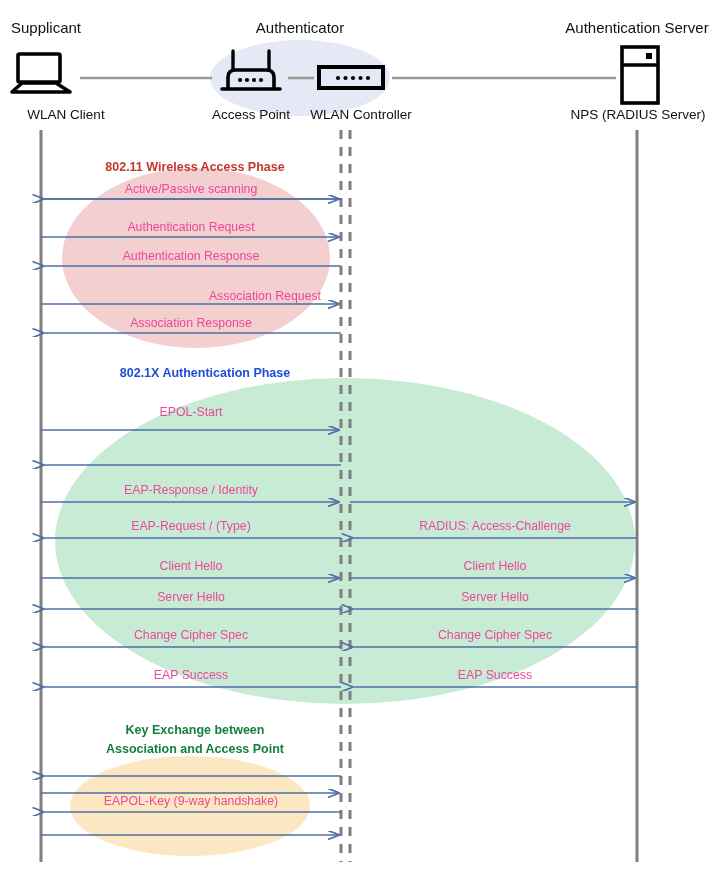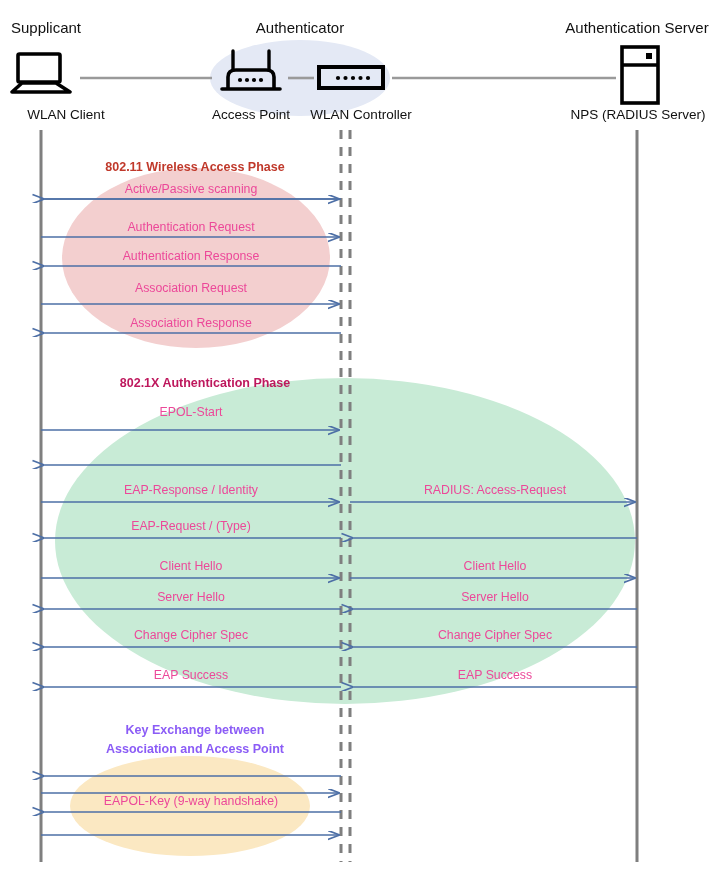--- a/index.html
+++ b/index.html
@@ -129,42 +129,42 @@
   <div class="hdr-title" style="left:222px;top:19px;width:156px;">Authenticator</div>
   <div class="hdr-title" style="left:528px;top:19px;width:218px;">Authentication Server</div>
 
   <div class="node-label" style="left:0px;top:107px;width:104px;padding-left:14px;">WLAN Client</div>
   <div class="node-label" style="left:194px;top:107px;width:114px;">Access Point</div>
   <div class="node-label" style="left:293px;top:107px;width:136px;">WLAN Controller</div>
   <div class="node-label" style="left:540px;top:107px;width:196px;">NPS (RADIUS Server)</div>
 
   <div class="phase-label" style="left:60px;top:146px;width:270px;color:#C0392B;margin-top:12px;">802.11 Wireless Access Phase</div>
 
-  <div class="phase-label" style="left:70px;top:374px;width:270px;color:#be185d;">802.1X Authentication Phase</div>
+  <div class="phase-label" style="left:70px;top:364px;width:270px;color:#1d4ed8;">802.1X Authentication Phase</div>
 
-  <div style="position:absolute;left:70px;top:721px;width:250px;text-align:center;font-size:12.5px;font-weight:600;color:#8b5cf6;line-height:19px;">
+  <div style="position:absolute;left:70px;top:721px;width:250px;text-align:center;font-size:12.5px;font-weight:600;color:#15803d;line-height:19px;">
     <div>Key Exchange between</div>
     <div>Association and Access Point</div>
   </div>
 
   <div class="msg-label" style="left:61px;top:182px;width:260px;">Active/Passive scanning</div>
   <div class="msg-label" style="left:61px;top:249px;width:260px;">Authentication Response</div>
   <div class="msg-label" style="left:61px;top:220px;width:260px;">Authentication Request</div>
-  <div class="msg-label" style="left:61px;top:281px;width:260px;">Association Request</div>
+  <div class="msg-label" style="left:61px;top:289px;width:260px;text-align:right;">Association Request</div>
   <div class="msg-label" style="left:61px;top:316px;width:260px;">Association Response</div>
 
   <div class="msg-label" style="left:61px;top:405px;width:260px;">EPOL-Start</div>
   <div class="msg-label" style="left:61px;top:519px;width:260px;">EAP-Request / (Type)</div>
   <div class="msg-label" style="left:61px;top:483px;width:260px;">EAP-Response / Identity</div>
   <div class="msg-label" style="left:61px;top:559px;width:260px;">Client Hello</div>
   <div class="msg-label" style="left:61px;top:590px;width:260px;">Server Hello</div>
   <div class="msg-label" style="left:61px;top:628px;width:260px;">Change Cipher Spec</div>
   <div class="msg-label" style="left:61px;top:668px;width:260px;">EAP Success</div>
 
-  <div class="msg-label" style="left:362px;top:483px;width:266px;">RADIUS: Access-Request</div>
+  <div class="msg-label" style="left:362px;top:519px;width:266px;">RADIUS: Access-Challenge</div>
   <div class="msg-label" style="left:362px;top:559px;width:266px;">Client Hello</div>
   <div class="msg-label" style="left:362px;top:590px;width:266px;">Server Hello</div>
   <div class="msg-label" style="left:362px;top:628px;width:266px;">Change Cipher Spec</div>
   <div class="msg-label" style="left:362px;top:668px;width:266px;">EAP Success</div>
 
   <div class="msg-label" style="left:61px;top:794px;width:260px;">EAPOL-Key (9-way handshake)</div>
 
 </div>
 
 </body></html>

